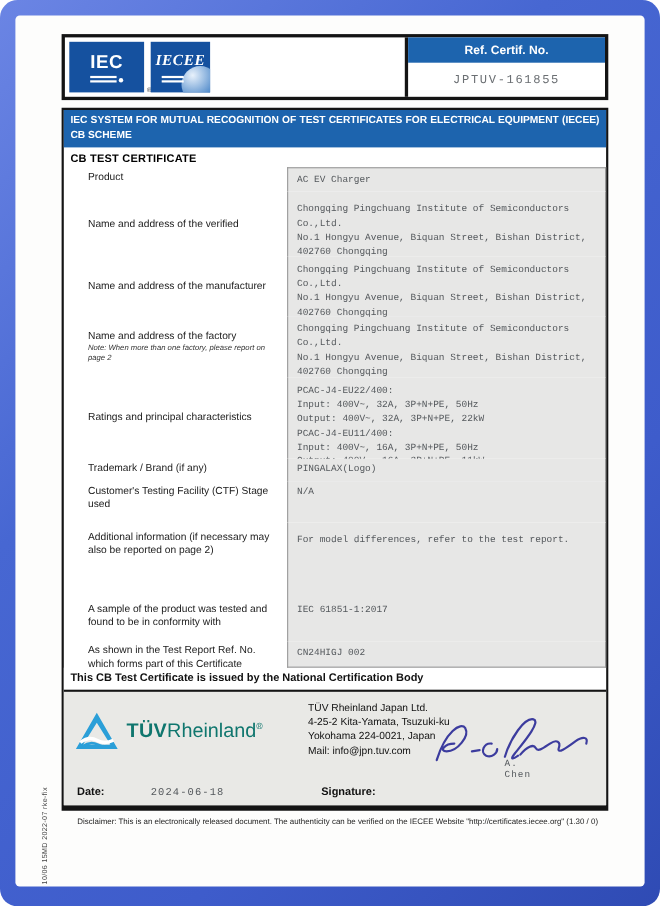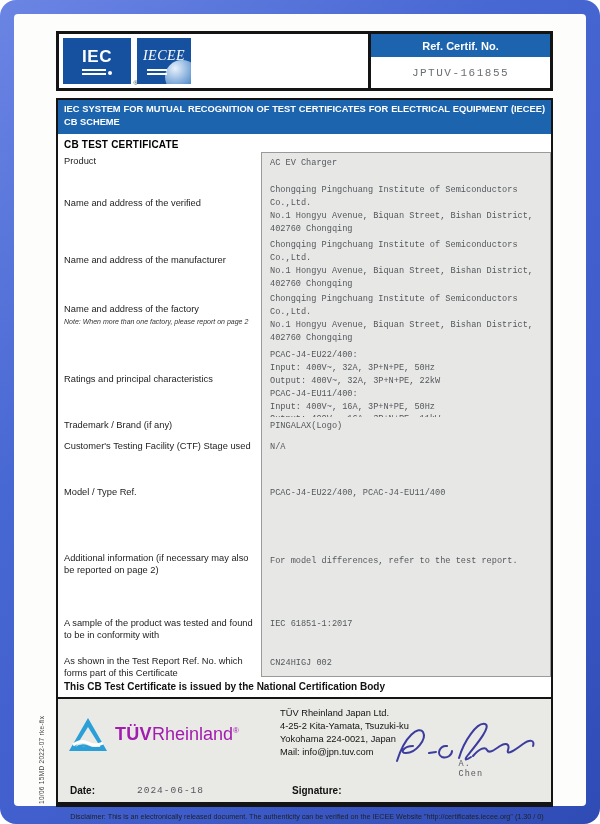--- a/index.html
+++ b/index.html
@@ -44,21 +44,21 @@
   .reg-mark { position:absolute; right:-7px; bottom:-2px; font-size:6px; color:#333; }
   .iecee-logo {
     position:relative; width:54px; height:46px; background:#15519f; overflow:hidden;
     display:flex; flex-direction:column; align-items:center; justify-content:center;
   }
   .iecee-sphere {
     position:absolute; right:-8px; bottom:-10px; width:34px; height:34px; border-radius:50%;
     background:radial-gradient(circle at 30% 25%, #e8f1fb 0%, #9fc0e4 30%, #4a86c8 65%, #1c5aa6 100%);
   }
   .iecee-text {
-    position:relative; z-index:2; color:#fff; font-weight:normal; font-style:italic;
+    position:relative; z-index:2; color:#fff; font-weight:bold; font-style:italic;
     font-family:"Liberation Serif", serif; font-size:14px; letter-spacing:.5px;
   }
   .iecee-bars { position:relative; z-index:2; margin-top:3px; margin-right:14px; }
   .iecee-bars .b { width:20px; height:2px; background:#fff; margin-top:2px; }
 
   .ref-box { width:182px; border-left:3px solid #141414; display:flex; flex-direction:column; }
   .ref-header {
     background:#1d64ae; color:#fff; font-weight:bold; font-size:11px;
     text-align:center; padding:6px 0 5px;
   }
@@ -74,21 +74,21 @@
   }
   .blue-band {
     background:#1d64ae; color:#fff; font-weight:bold; font-size:9.3px;
     line-height:1.45; padding:3px 6px 4px; text-align:justify;
   }
   .cert-title { font-weight:bold; font-size:10px; color:#000; padding:5px 6px 2px; letter-spacing:.2px; }
 
   .cbtable { width:100%; }
   .row { display:flex; }
   .cell-label {
-    width:203px; padding:2px 6px 2px 6px; font-size:9.3px; color:#1c1c1c; line-height:1.25;
+    width:203px; padding:2px 6px 2px 22px; font-size:9.3px; color:#1c1c1c; line-height:1.25;
   }
   .cell-note { font-size:7px; font-style:italic; color:#333; margin-top:2px; }
   .cell-value {
     flex:1; background:#e7e7e6;
     border-left:1px solid #9a9a9a; border-right:1px solid #9a9a9a;
     font-family:"Liberation Mono", monospace; font-size:8.6px; line-height:1.5;
     color:#54585c; white-space:pre-line; padding:0 8px;
   }
   .row:first-child .cell-value { border-top:1px solid #9a9a9a; }
   .row:last-child  .cell-value { border-bottom:1px solid #9a9a9a; }
@@ -102,21 +102,21 @@
 
   .issued-line {
     font-size:10px; font-weight:bold; color:#111;
     padding:4px 6px 5px; border-bottom:2px solid #141414; background:#fff;
   }
 
   
   .footer { background:#e9e9e6; padding:8px 10px 6px; }
   .footer-top { display:flex; }
   .tuv-brand { display:flex; align-items:center; gap:7px; width:212px; padding-top:4px; }
-  .tuv-word { font-size:18px; color:#a21caf; white-space:nowrap; }
+  .tuv-word { font-size:18px; color:#0f766e; white-space:nowrap; }
   .tuv-word .bold { font-weight:bold; letter-spacing:.3px; }
   .tuv-word .sup { font-size:8px; vertical-align:super; }
   .tuv-address { width:168px; font-size:9.3px; line-height:1.4; color:#111; white-space:pre-line; }
   .sig-block { flex:1; position:relative;margin-left:16px; }
   .sig-svg { position:absolute; right:2px; top:12px; }
   .sig-name {
     position:absolute; right:58px; top:52px;
     font-family:"Liberation Mono", monospace; font-size:8.5px; color:#54585c; letter-spacing:1px;
   }
   .footer-bottom { display:flex; align-items:flex-end; margin-top:26px; font-size:10px; }
@@ -208,24 +208,20 @@
 Input: 400V~, 16A, 3P+N+PE, 50Hz
 Output: 400V~, 16A, 3P+N+PE, 11kW</div>
         </div>
         <div class="row r6">
           <div class="cell-label pt3">Trademark / Brand (if any)</div>
           <div class="cell-value pt3">PINGALAX(Logo)</div>
         </div>
         <div class="row r7">
           <div class="cell-label pt3">Customer's Testing Facility (CTF) Stage used</div>
           <div class="cell-value pt3">N/A</div>
-        </div>
-        <div class="row r8">
-          <div class="cell-label pt12">Model / Type Ref.</div>
-          <div class="cell-value pt12">PCAC-J4-EU22/400, PCAC-J4-EU11/400</div>
         </div>
         <div class="row r9">
           <div class="cell-label pt8">Additional information (if necessary may also be reported on page 2)</div>
           <div class="cell-value pt10">For model differences, refer to the test report.</div>
         </div>
         <div class="row r10">
           <div class="cell-label pt8">A sample of the product was tested and found to be in conformity with</div>
           <div class="cell-value pt8">IEC 61851-1:2017</div>
         </div>
         <div class="row r11">

